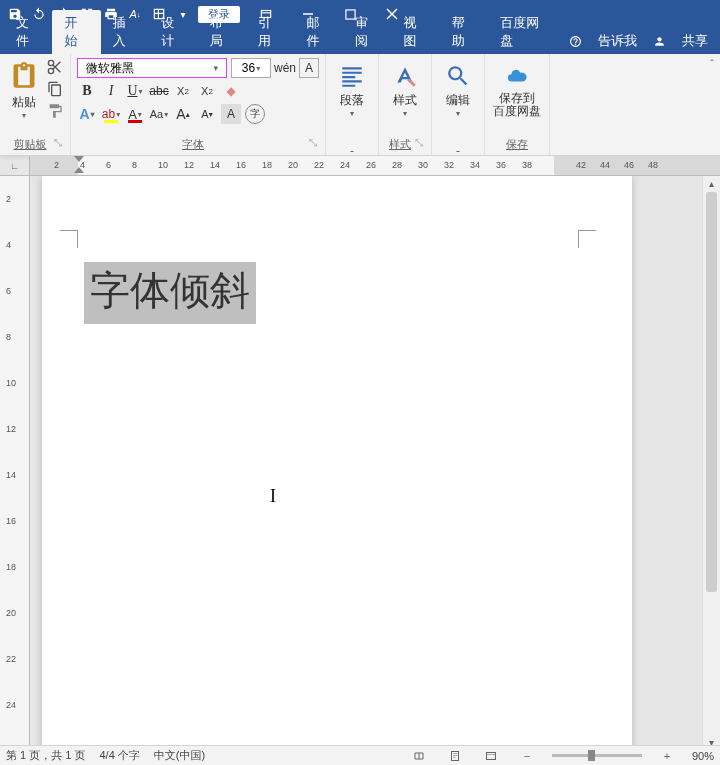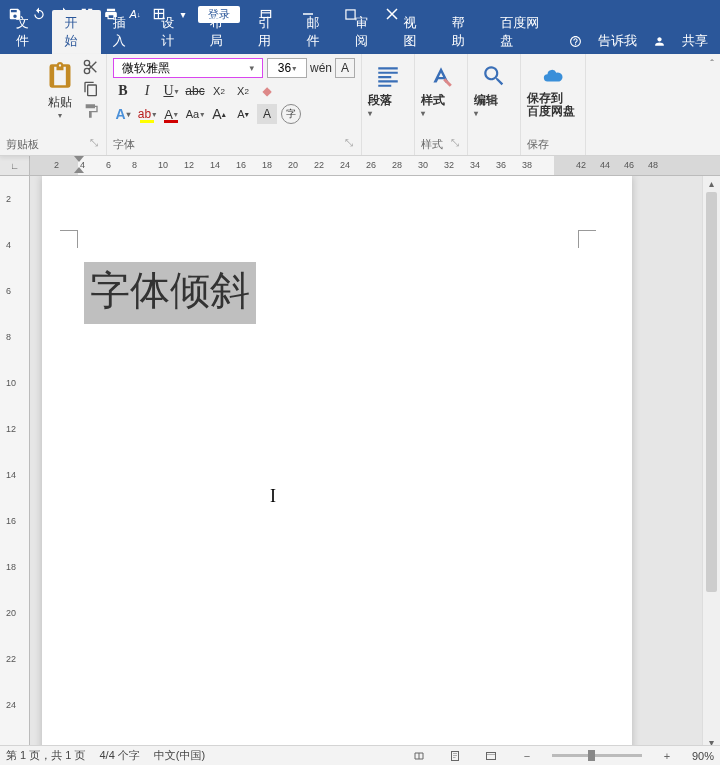--- a/index.html
+++ b/index.html
@@ -17,47 +17,47 @@
 
 .tabs { height: 26px; background: #2b579a; display: flex; align-items: flex-end; color: #fff; padding: 0 4px; }
 .tabs .tab { padding: 4px 12px 4px; font-size: 13px; cursor: pointer; }
 .tabs .tab.active { background: #f3f3f3; color: #2b579a; border-radius: 2px 2px 0 0; }
 .tabs .spacer { flex: 1; }
 .tabs .right { white-space: nowrap; padding: 4px 8px; font-size: 13px; display: inline-flex; align-items: center; gap: 16px; }
 
 
 .ribbon { height: 102px; background: #f3f3f3; border-bottom: 1px solid #d4d4d4; box-shadow: 0 2px 4px rgba(0,0,0,0.08); display: flex; position: relative; }
 .group { border-right: 1px solid #e0e0e0; display: flex; flex-direction: column; justify-content: space-between; padding: 4px 6px 0; }
-.group .glabel { font-size: 11px; color: #666; padding: 2px 0 3px; }
+.group .glabel { text-align: center; font-size: 11px; color: #666; padding: 2px 0 3px; text-decoration: underline; }
 .group .glabel .corner { float: right; color: #999; font-size: 10px; margin-right: 2px; }
 .ribbon svg { fill: currentColor; }
 
 
 .g-clip .row { display: flex; gap: 4px; align-items: center; }
-.g-clip .paste { width: 36px; text-align: center; margin-left: 36px; }
+.g-clip .paste { width: 36px; text-align: center; }
 .g-clip .paste .picon { width: 32px; height: 32px; margin: 2px auto; display: flex; align-items: center; justify-content: center; color: #c38a24; }
 .g-clip .smcol { display: flex; flex-direction: column; gap: 4px; }
 .g-clip .smcol .ic { width: 18px; height: 18px; display: inline-flex; align-items: center; justify-content: center; }
 
 
 .g-font { flex-shrink: 0; }
 .fontrow { display: flex; align-items: center; gap: 4px; margin-bottom: 3px; }
 .fontname { width: 150px; height: 20px; border: 1px solid #d946ef; background: #fff; display: flex; align-items: center; font-size: 12px; padding: 0 8px; }
 .fontname .dd { margin-left: auto; color: #666; font-size: 9px; }
 .fontsize { width: 40px; height: 20px; border: 1px solid #ababab; background: #fff; display: flex; align-items: center; justify-content: center; font-size: 12px; }
 .sicon { width: 20px; height: 20px; display: inline-flex; align-items: center; justify-content: center; border: 1px solid transparent; }
 .sicon.boxed { border: 1px solid #ababab; }
 .fb { font-family: "Times New Roman", serif; font-weight: bold; font-size: 14px; color: #333; }
 .fi { font-family: "Times New Roman", serif; font-style: italic; font-size: 14px; color: #333; }
 .fu { text-decoration: underline; font-family: "Times New Roman", serif; font-size: 14px; color: #333; }
 .fs { text-decoration: line-through; font-size: 12px; color: #333; }
 .tiny-dd { font-size: 8px; color: #666; margin-left: 1px; }
 
 
-.bigbtn { width: 40px; padding-top: 4px; font-weight: bold; }
+.bigbtn { width: 40px; text-align: center; padding-top: 4px; }
 .bigbtn .bi { width: 28px; height: 28px; margin: 0 auto; display: flex; align-items: center; justify-content: center; }
 .bigbtn .bl { font-size: 12px; color: #333; margin-top: 2px; }
 .bigbtn .bdd { font-size: 8px; color: #666; }
 
 
 .ruler-wrap { display: flex; background: #e6e6e6; }
 .ruler-corner { width: 30px; height: 20px; border-right: 1px solid #bbb; border-bottom: 1px solid #bbb; display: flex; align-items: center; justify-content: center; color: #666; font-size: 9px; }
 .h-ruler { height: 20px; flex: 1; background: #f5f5f5; position: relative; font-size: 9px; color: #555; overflow: hidden; border-bottom: 1px solid #bbb; }
 .h-ruler .tick { position: absolute; top: 4px; }
 .h-ruler .page-area-l { position:absolute; left:0; top:0; bottom:0; width:48px; background:#d8d8d8;}

